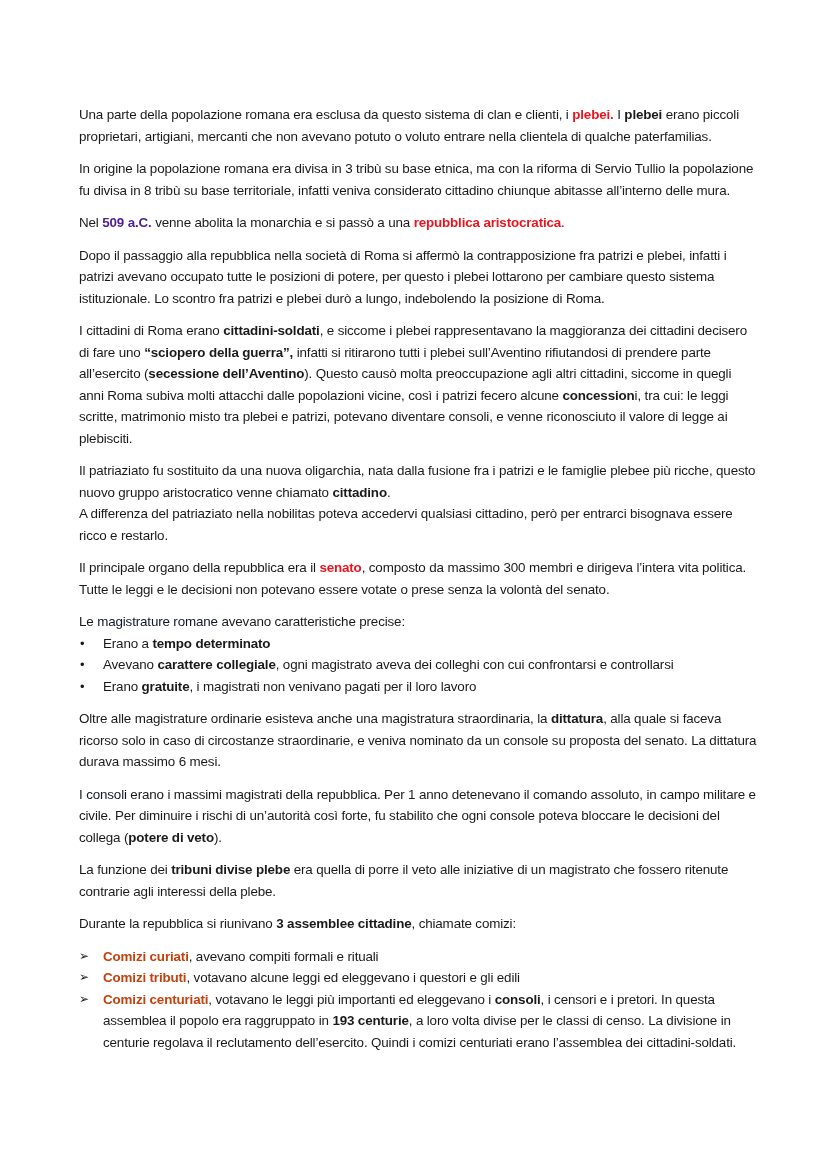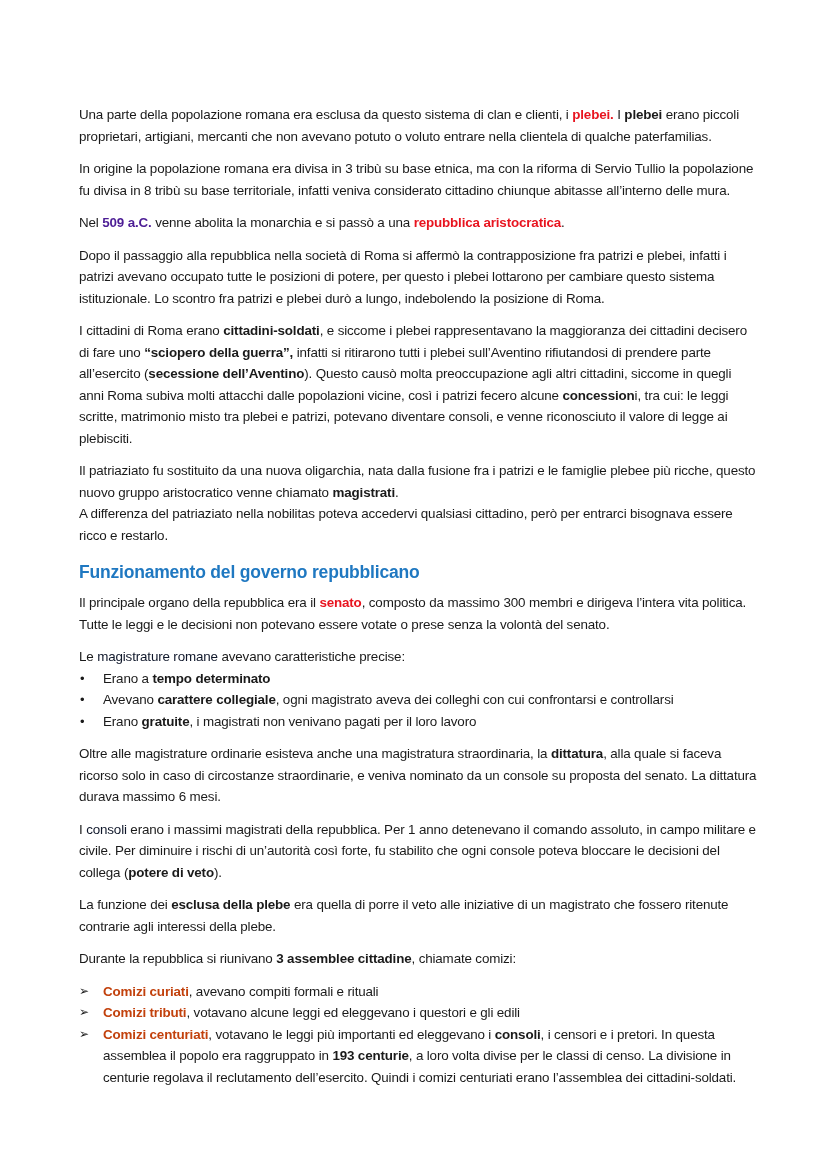--- a/index.html
+++ b/index.html
@@ -37,39 +37,38 @@
   <p><span>Una parte della popolazione romana era esclusa da questo sistema di clan e clienti, i </span><span class="red">plebei.</span><span> I </span><span class="b">plebei</span><span> erano piccoli proprietari, artigiani, mercanti che non avevano potuto o voluto entrare nella clientela di qualche paterfamilias.</span></p>
 
   <p>In origine la popolazione romana era divisa in 3 tribù su base etnica, ma con la riforma di Servio Tullio la popolazione fu divisa in 8 tribù su base territoriale, infatti veniva considerato cittadino chiunque abitasse all’interno delle mura.</p>
 
   <p><span>Nel </span><span class="magenta">509 a.C.</span><span> venne abolita la monarchia e si passò a una </span><span class="red">repubblica aristocratica</span><span>.</span></p>
 
   <p>Dopo il passaggio alla repubblica nella società di Roma si affermò la contrapposizione fra patrizi e plebei, infatti i patrizi avevano occupato tutte le posizioni di potere, per questo i plebei lottarono per cambiare questo sistema istituzionale. Lo scontro fra patrizi e plebei durò a lungo, indebolendo la posizione di Roma.</p>
 
   <p><span>I cittadini di Roma erano </span><span class="b">cittadini-soldati</span><span>, e siccome i plebei rappresentavano la maggioranza dei cittadini decisero di fare uno </span><span class="b i">“sciopero della guerra”,</span><span> infatti si ritirarono tutti i plebei sull’</span><span class="i">Aventino</span><span> rifiutandosi di prendere parte all’esercito (</span><span class="b">secessione dell’Aventino</span><span>). Questo causò molta preoccupazione agli altri cittadini, siccome in quegli anni Roma subiva molti attacchi dalle popolazioni vicine, così i patrizi fecero alcune </span><span class="b">concession</span><span>i, tra cui: le leggi scritte, matrimonio misto tra plebei e patrizi, potevano diventare consoli, e venne riconosciuto il valore di legge ai plebisciti.</span></p>
 
-  <p><span>Il patriaziato fu sostituito da una nuova oligarchia, nata dalla fusione fra i patrizi e le famiglie plebee più ricche, questo nuovo gruppo aristocratico venne chiamato </span><span class="b">magistrati</span><span>.</span><br><span>A differenza del patriaziato nella nobilitas poteva accedervi qualsiasi cittadino, però per entrarci bisognava essere ricco e restarlo.</span></p>
+  <p><span>Il patriaziato fu sostituito da una nuova oligarchia, nata dalla fusione fra i patrizi e le famiglie plebee più ricche, questo nuovo gruppo aristocratico venne chiamato </span><span class="b">cittadino</span><span>.</span><br><span>A differenza del patriaziato nella nobilitas poteva accedervi qualsiasi cittadino, però per entrarci bisognava essere ricco e restarlo.</span></p>
 
-  <h2>Funzionamento del governo repubblicano</h2>
 
   <p><span>Il principale organo della repubblica era il </span><span class="red">senato</span><span>, composto da massimo 300 membri e dirigeva l’intera vita politica. Tutte le leggi e le decisioni non potevano essere votate o prese senza la volontà del senato.</span></p>
 
   <p class="tight"><span>Le </span><span class="blue">magistrature romane</span><span> avevano caratteristiche precise:</span></p>
 
   <ul class="bullets">
     <li><span class="bul">•</span><span>Erano a </span><span class="b">tempo determinato</span><span></span></li>
     <li><span class="bul">•</span><span>Avevano </span><span class="b">carattere collegiale</span><span>, ogni magistrato aveva dei colleghi con cui confrontarsi e controllarsi</span></li>
     <li><span class="bul">•</span><span>Erano </span><span class="b">gratuite</span><span>, i magistrati non venivano pagati per il loro lavoro</span></li>
   </ul>
 
   <p><span>Oltre alle magistrature ordinarie esisteva anche una magistratura straordinaria, la </span><span class="b">dittatura</span><span>, alla quale si faceva ricorso solo in caso di circostanze straordinarie, e veniva nominato da un console su proposta del senato. La dittatura durava massimo 6 mesi.</span></p>
 
   <p><span>I </span><span class="blue">consoli</span><span> erano i massimi magistrati della repubblica. Per 1 anno detenevano il comando assoluto, in campo militare e civile. Per diminuire i rischi di un’autorità così forte, fu stabilito che ogni console poteva bloccare le decisioni del collega (</span><span class="b">potere di veto</span><span>).</span></p>
 
-  <p><span>La funzione dei </span><span class="b">esclusa della plebe</span><span> era quella di porre il veto alle iniziative di un magistrato che fossero ritenute contrarie agli interessi della plebe.</span></p>
+  <p><span>La funzione dei </span><span class="b">tribuni divise plebe</span><span> era quella di porre il veto alle iniziative di un magistrato che fossero ritenute contrarie agli interessi della plebe.</span></p>
 
   <p><span>Durante la repubblica si riunivano </span><span class="b">3 assemblee cittadine</span><span>, chiamate comizi:</span></p>
 
   <ul class="arrows">
     <li><span class="arr">➢</span><span class="blueb">Comizi curiati</span><span>, avevano compiti formali e rituali</span></li>
     <li><span class="arr">➢</span><span class="blueb">Comizi tributi</span><span>, votavano alcune leggi ed eleggevano i questori e gli edili</span></li>
     <li><span class="arr">➢</span><span class="blueb">Comizi centuriati</span><span>, votavano le leggi più importanti ed eleggevano i </span><span class="b">consoli</span><span>, i censori e i pretori. In questa assemblea il popolo era raggruppato in </span><span class="b">193 centurie</span><span>, a loro volta divise per le classi di censo. La divisione in centurie regolava il reclutamento dell’esercito. Quindi i comizi centuriati erano l’assemblea dei cittadini-soldati.</span></li>
   </ul>
 
 </div>

